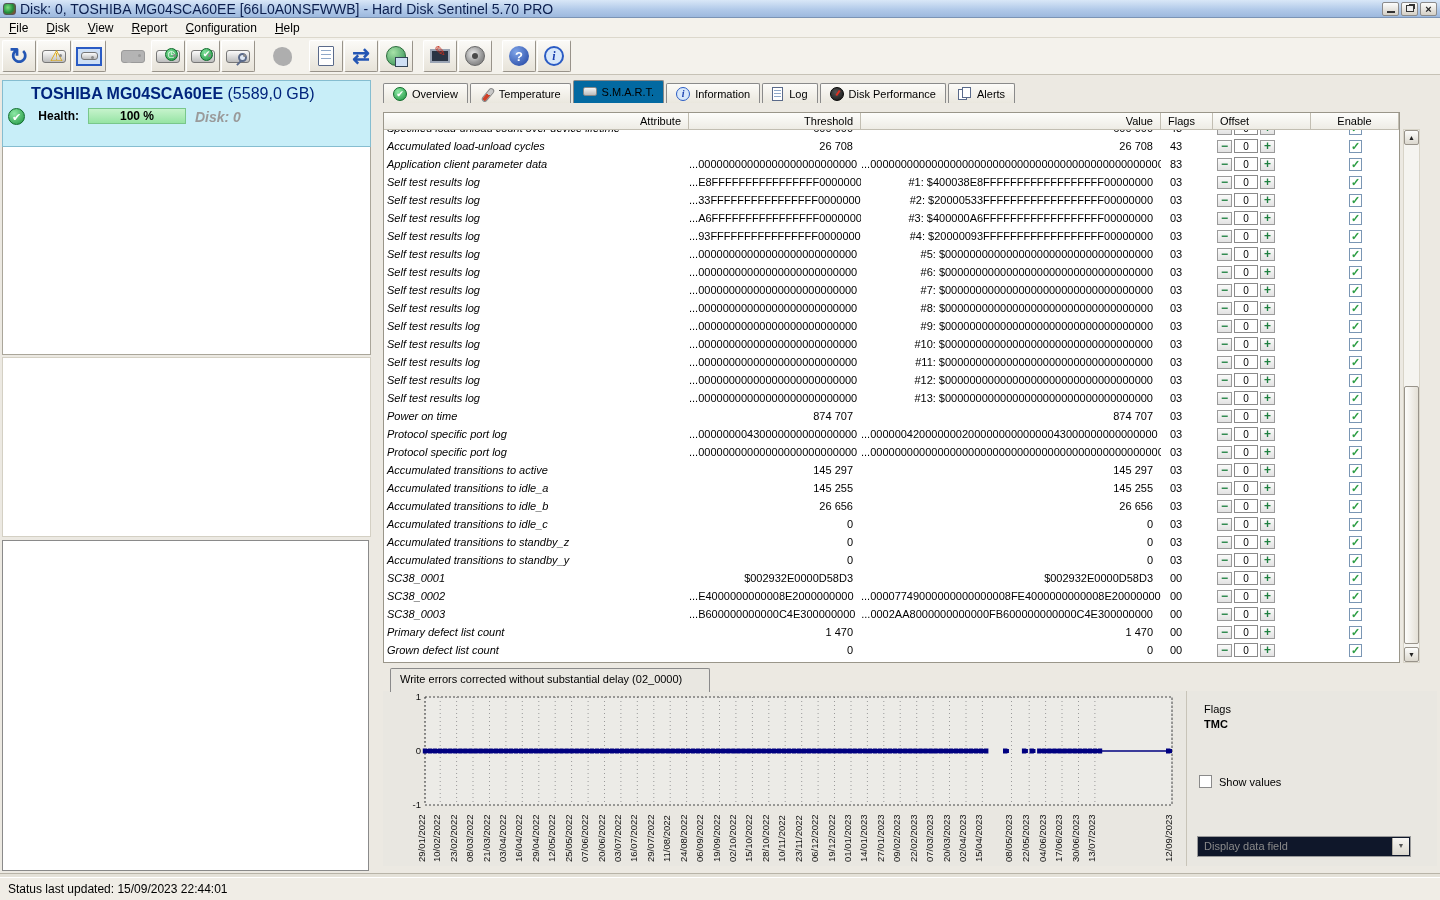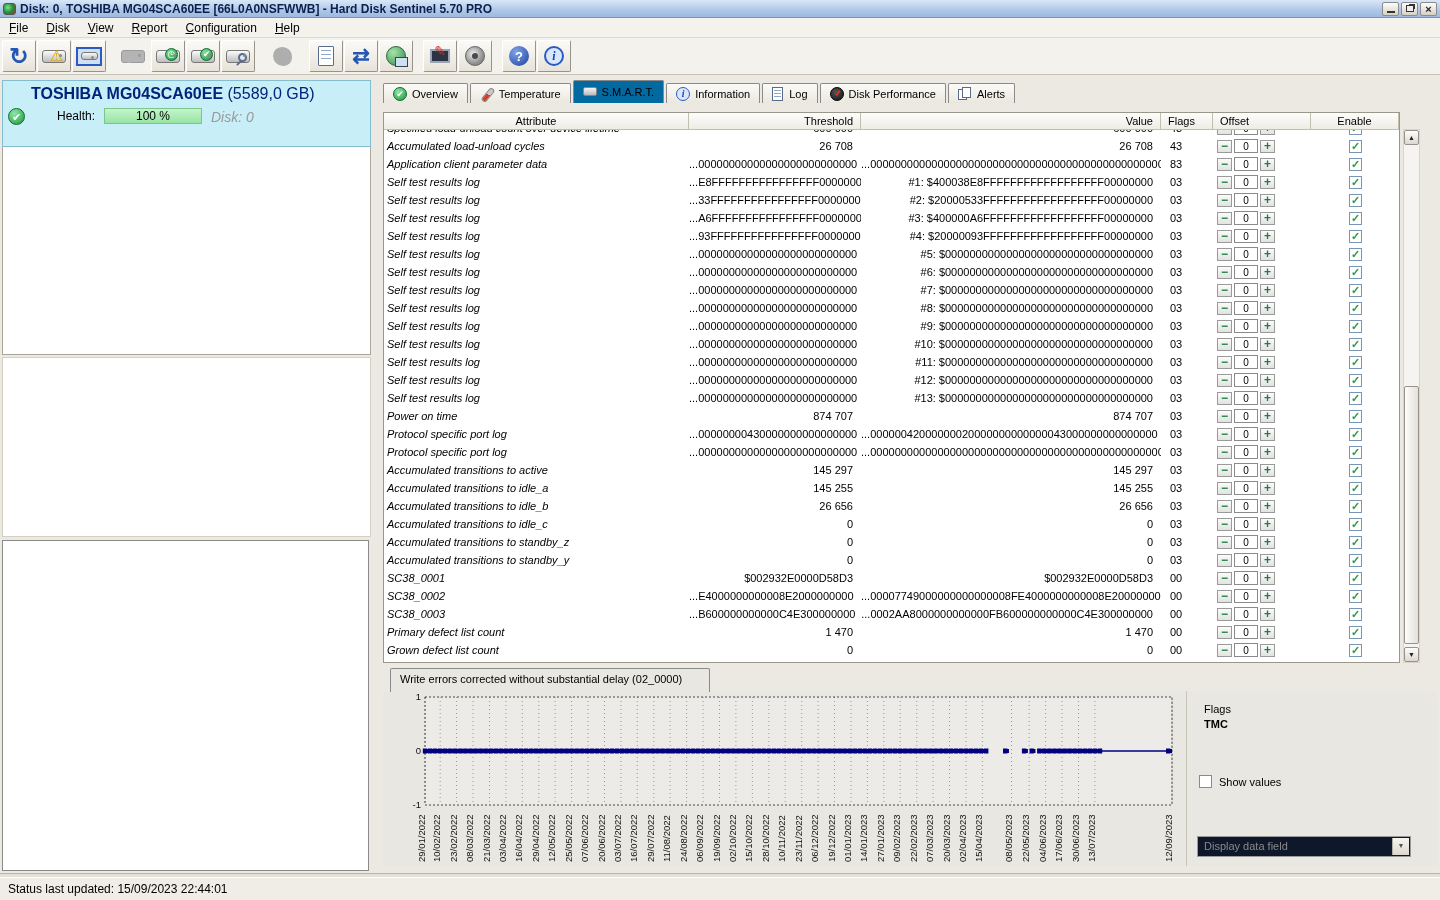--- a/index.html
+++ b/index.html
@@ -5,21 +5,21 @@
   * { margin:0; padding:0; box-sizing:border-box; }
   html,body { width:1440px; height:900px; overflow:hidden; }
   body { position:relative; background:#ece9e2; font-family:"Liberation Sans",sans-serif; font-size:11px; color:#000; }
 
   
   .titlebar { position:absolute; left:0; top:0; width:1440px; height:18px;
     background:linear-gradient(#d9e7f7,#b2cae9 55%,#9db9de); border-bottom:1px solid #7b94b5;
     display:flex; align-items:center; padding:0 3px; }
   .app-icon { width:13px; height:12px; border-radius:3px; margin-right:4px;
     background:radial-gradient(circle at 35% 35%, #7de07d, #1f8c3c 55%, #b03030); border:1px solid #555; }
-  .title-text { font-weight:bold; font-size:12px; color:#0c1f4e; white-space:nowrap; }
+  .title-text { font-weight:normal; font-size:14px; color:#0c1f4e; white-space:nowrap; }
   .win-btns { margin-left:auto; display:flex; gap:2px; }
   .wb { width:17px; height:14px; background:linear-gradient(#fdfdfc,#d4d0c6); border:1px solid #8b8b8b;
     border-radius:2px; display:flex; align-items:center; justify-content:center; font-size:11px; font-weight:bold; color:#222; }
   .wb-min i { display:block; width:8px; height:2px; background:#333; margin-top:7px; }
   .wb-rst i { display:block; width:8px; height:7px; border:1px solid #333; background:#eee; box-shadow:2px -2px 0 -1px #333; }
 
   
   .menubar { position:absolute; left:0; top:18px; width:1440px; height:20px; background:#f4f2ec;
     border-bottom:1px solid #dcd8cc; display:flex; align-items:center; font-size:12px; }
   .menu-item { padding:2px 9px; }
@@ -63,21 +63,21 @@
   .circ-help { background:radial-gradient(circle at 35% 30%, #7fa4e8, #1c3f9e); color:#fff; font-size:13px; }
   .circ-info { background:#d8e8fa; border:2px solid #2a5bc4; color:#1a3fae; font-size:12px; font-family:"Liberation Serif",serif; font-style:italic; }
 
   
   .sd-disk { position:absolute; left:2px; top:80px; width:369px; height:67px; background:#c8eef8; border:1px solid #85bdd0; }
   .sd-title { position:absolute; left:28px; top:4px; font-size:16px; color:#00247c; white-space:nowrap; }
   .sd-title b { font-weight:bold; }
   .ok-circ { position:absolute; left:5px; top:27px; width:17px; height:17px; border-radius:50%;
     background:radial-gradient(circle at 35% 30%, #8ce8a4, #1f9440); border:1px solid #0d6b2a;
     color:#fff; font-size:11px; line-height:16px; text-align:center; }
-  .sd-row { position:absolute; left:16px; height:16px; width:100%; }
+  .sd-row { position:absolute; left:0; height:16px; width:100%;font-weight:bold; }
   .sd-lab { position:absolute; width:76px; text-align:right; font-size:12px; top:1px; }
   .sd-bar { position:absolute; left:85px; width:98px; height:16px; background:linear-gradient(#c6f3cc,#96e4a4);
     border:1px solid #79c78b; text-align:center; font-size:12px; line-height:15px; }
   .sd-disk0 { position:absolute; left:192px; top:1px; color:#9a9a9a; font-style:italic; font-size:14px; }
   .sd-panel { position:absolute; background:#fff; }
   .p2 { left:2px; top:147px; width:369px; height:208px; border:1px solid #aaa69a; border-top:none; }
   .p3 { left:2px; top:357px; width:369px; height:180px; border:1px solid #d4d0c4; }
   .p4 { left:2px; top:540px; width:367px; height:331px; border:1px solid #8a8a8a; }
 
   
@@ -296,21 +296,21 @@
       <span class="ti ti-alerts">
         <i></i>
         <i></i>
       </span>
       <span>Alerts</span>
     </div>
   </div>
 
 <div class="tbl">
   <div class="tbl-head">
-      <div class="th" style="width: 305px; text-align: center;">Attribute</div>
+      <div class="th" style="width: 305px; text-align: right;">Attribute</div>
       <div class="th" style="width: 172px; text-align: right;">Threshold</div>
       <div class="th" style="width: 300px; text-align: right;">Value</div>
       <div class="th" style="width: 52px; text-align: left;">Flags</div>
       <div class="th" style="width: 98px; text-align: left;">Offset</div>
       <div class="th" style="width: 88px; text-align: center;">Enable</div>
     </div>
   <div class="tbl-body">
       <div class="rows">
         <div class="row">
           <div class="cell c-a">Specified load-unload count over device lifetime</div>

